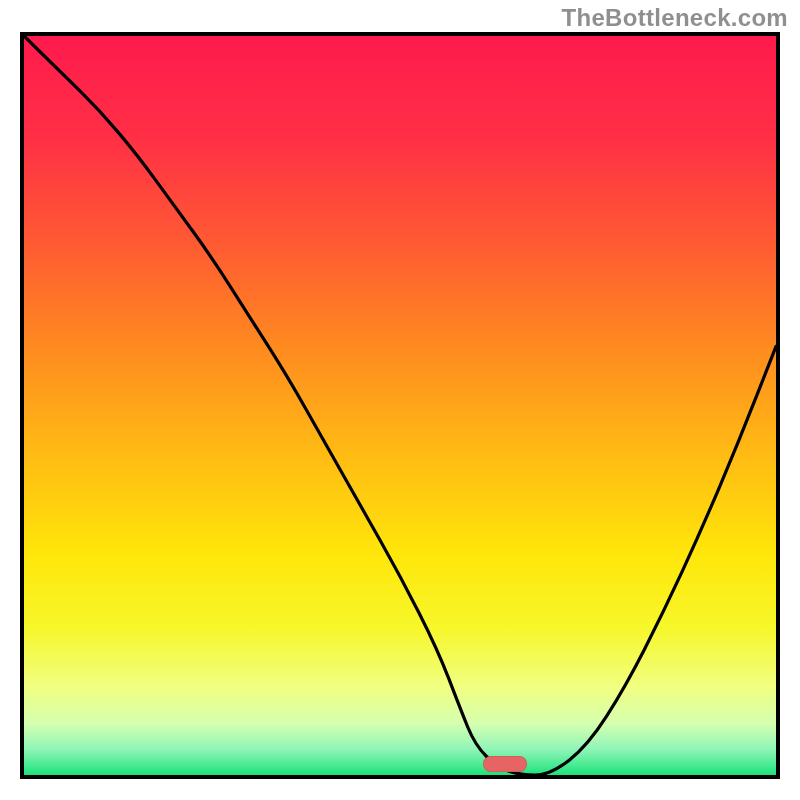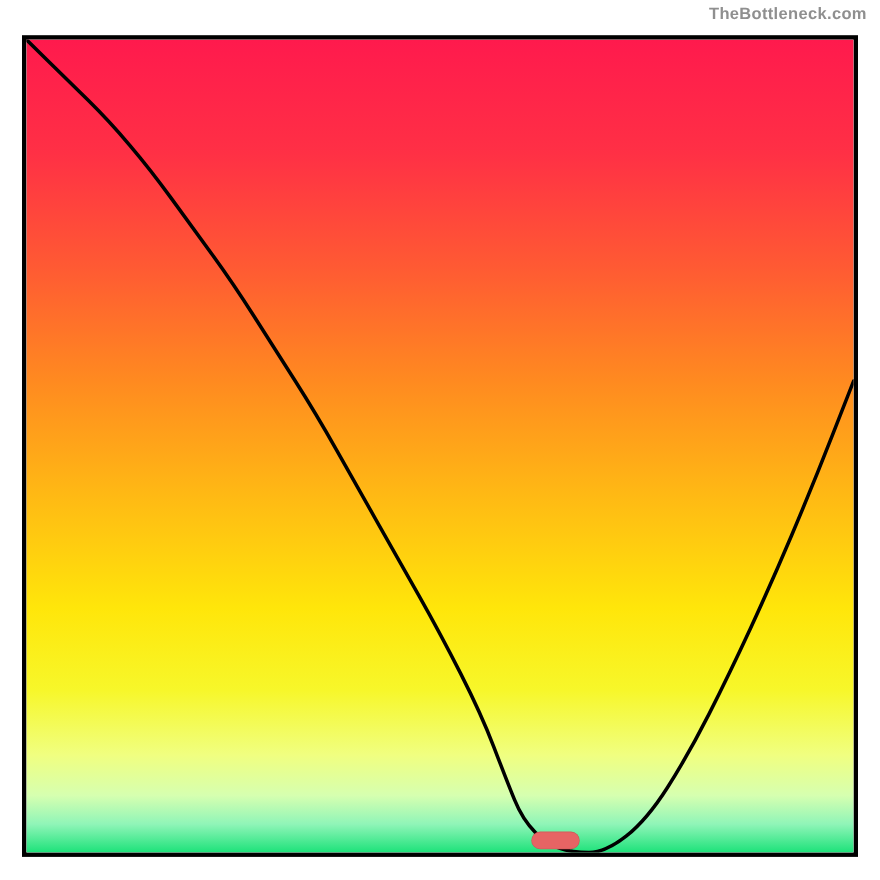--- a/index.html
+++ b/index.html
@@ -13,21 +13,21 @@
   .chart-outer {
     position: relative;
     width: 800px;
     height: 800px;
   }
   .watermark {
     position: absolute;
     top: 4px;
     right: 12px;
     font-family: Arial, Helvetica, sans-serif;
-    font-size: 15px;
+    font-size: 24px;
     font-weight: 600;
     color: #8f8f8f;
     letter-spacing: 0.3px;
     z-index: 5;
   }
   .panel {
     position: absolute;
     left: 20px;
     top: 32px;
     width: 760px;

